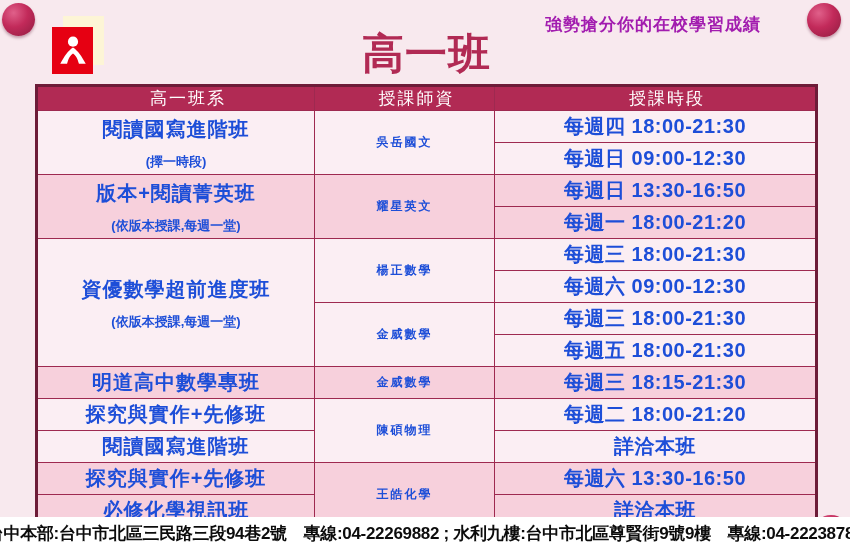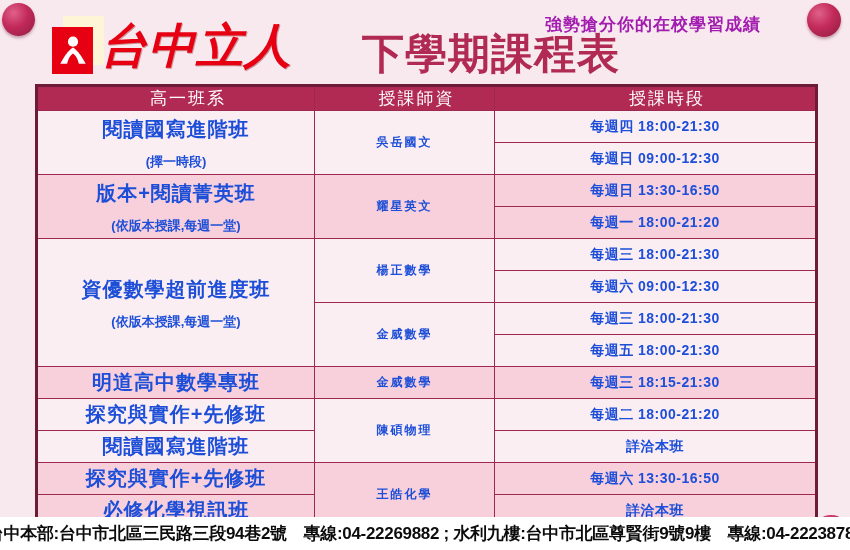--- a/index.html
+++ b/index.html
@@ -52,21 +52,21 @@
   table.schedule th{
     background:var(--accent,#b12a54);color:#fff;
     font-size:17px;font-weight:normal;height:21px;letter-spacing:2px;padding-left:26px;
   }
   table.schedule td{height:31px;}
   .g-light{background:var(--rowLight,#fbeef3);}
   .g-pink{background:var(--rowPink,#f7d0dc);}
   .cell-class{font-size:20px;font-weight:bold;letter-spacing:1px;}
   .cell-class .note{font-size:13px;font-weight:bold;letter-spacing:0;line-height:14px;margin-top:12px;}
   .cell-teacher{font-size:12px;font-weight:bold;letter-spacing:2px;}
-  .cell-time{font-size:14px;font-weight:bold;letter-spacing:.5px;}
+  .cell-time{font-size:20px;font-weight:bold;letter-spacing:.5px;}
 
   
   .footer{
     position:absolute;left:0;top:517px;width:850px;height:33px;
     background:#ffffff;display:flex;align-items:center;justify-content:center;
     font-size:17px;font-weight:bold;color:#0c0c0c;letter-spacing:-0.3px;white-space:nowrap;
   }
 </style>
 </head>
 <body>
@@ -78,25 +78,24 @@
   <span class="pin pin-bl"></span>
   <span class="pin pin-br"></span>
 
   <div class="logo-backdrop"></div>
   <div class="logo-box">
     <svg viewBox="0 0 40 40" aria-hidden="true">
       <circle cx="20" cy="9" r="6" fill="#ffffff"></circle>
       <path d="M20 16 C14 20 10 26 5 35 L13 35 C15 28 17 25 20 23 C23 25 25 28 27 35 L35 35 C30 26 26 20 20 16 Z" fill="#ffffff"></path>
     </svg>
   </div>
-  <div class="logo-text">台中立人</div>
 
   <div class="slogan">強勢搶分你的在校學習成績</div>
   <div class="page-title">
-    <span>下學期課程表</span>
+    <span>高一班</span>
   </div>
 
   <table class="schedule">
     <colgroup>
         <col style="width:278px">
         <col style="width:180px">
         <col style="width:322px">
       </colgroup>
     <thead>
       <tr>

